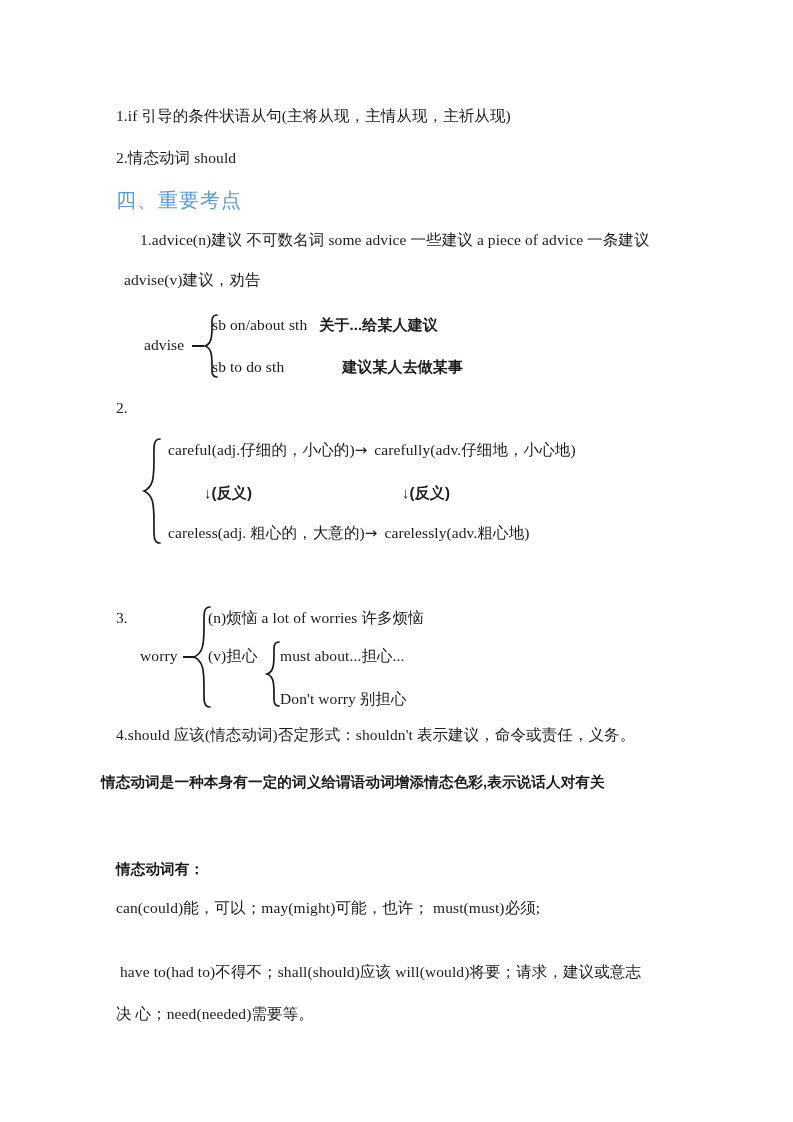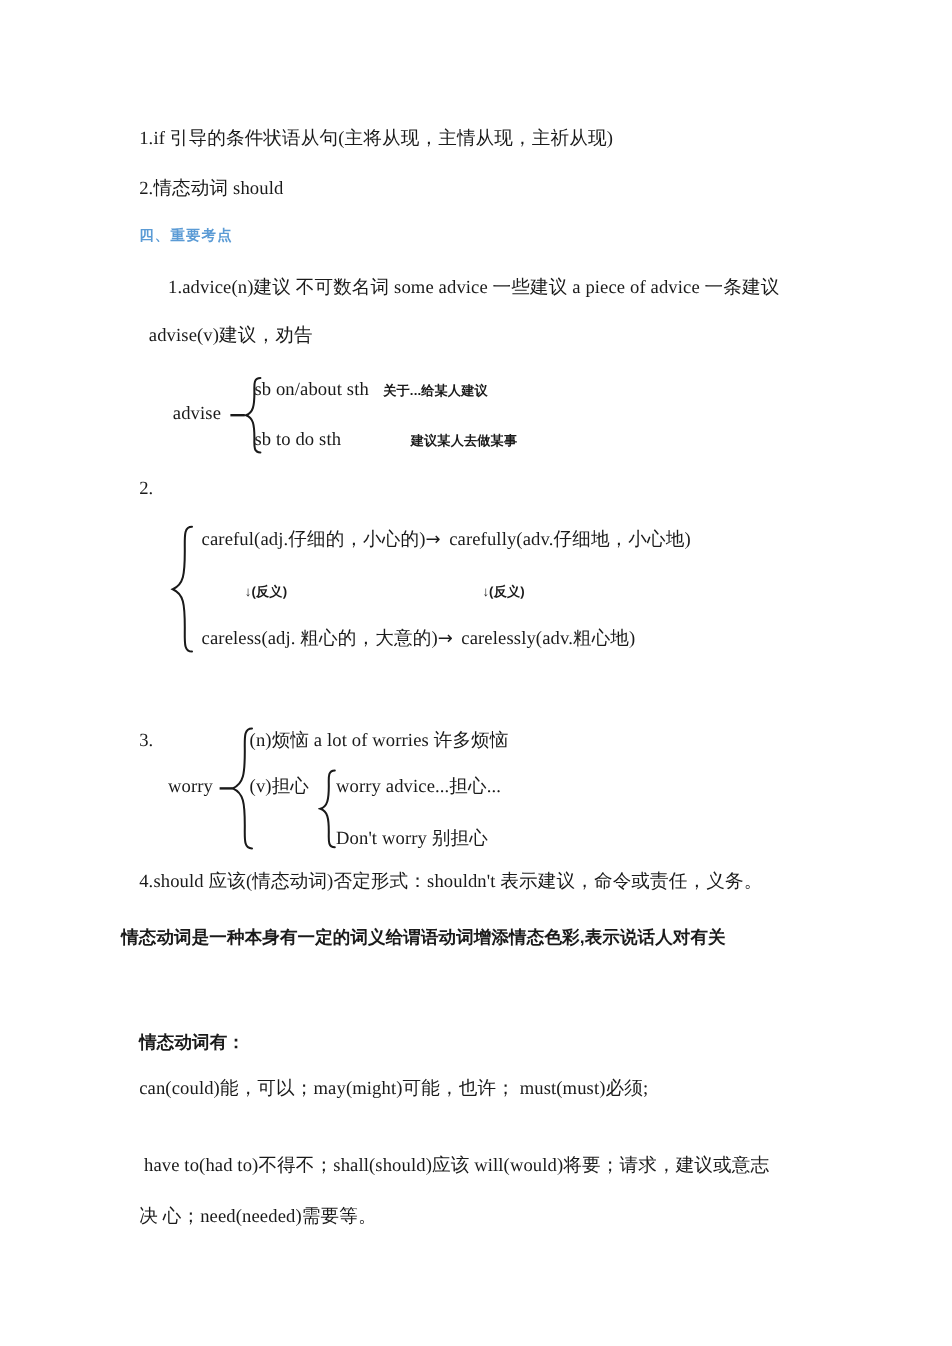--- a/index.html
+++ b/index.html
@@ -28,35 +28,35 @@
     position: absolute;
     white-space: nowrap;
     font-size: 15.5px;
     line-height: 1;
     letter-spacing: 0.1px;
   }
   
   .cn {
     font-family: "Liberation Sans", "DejaVu Sans", sans-serif;
     font-weight: 700;
-    font-size: 11px;
+    font-size: 15px;
   }
   .cnreg {
     font-family: "Liberation Sans", "DejaVu Sans", sans-serif;
     font-weight: 700;
     font-size: 14.6px;
   }
   .en {
     font-family: "Liberation Serif", "DejaVu Serif", serif;
     font-weight: 400;
   }
   .heading-blue {
     font-family: "Liberation Sans", "DejaVu Sans", sans-serif;
-    font-weight: 700;
-    font-size: 12px;
+    font-weight: 400;
+    font-size: 20px;
     color: #5b9bd5;
     letter-spacing: 1px;
   }
   .num {
     font-family: "Liberation Serif", "DejaVu Serif", serif;
     font-size: 15.5px;
   }
   .dash {
     position: absolute;
     height: 1.6px;
@@ -154,21 +154,21 @@
       <span class="en">(n)烦恼  a lot of worries  许多烦恼</span>
     </div>
     <div class="ln" style="left:208px; top:648px;">
       <span class="en">(v)担心</span>
     </div>
 
     <svg class="brace-svg" style="left:265px; top:640px;" width="18" height="68" viewBox="0 0 18 68">
       <path d="M14 2 C8 2 9 8 9 15 C9 26 8 32 2 34 C8 36 9 42 9 53 C9 60 8 66 14 66"></path>
     </svg>
     <div class="ln" style="left:280px; top:648px;">
-      <span class="en">worry advice...担心...</span>
+      <span class="en">must about...担心...</span>
     </div>
     <div class="ln" style="left:280px; top:691px;">
       <span class="en">Don't worry  别担心</span>
     </div>
   </div>
 
   <div class="ln" style="left:116px; top:727px;">
     <span class="en">4.should  应该(情态动词)否定形式：shouldn't  表示建议，命令或责任，义务。</span>
   </div>
 

